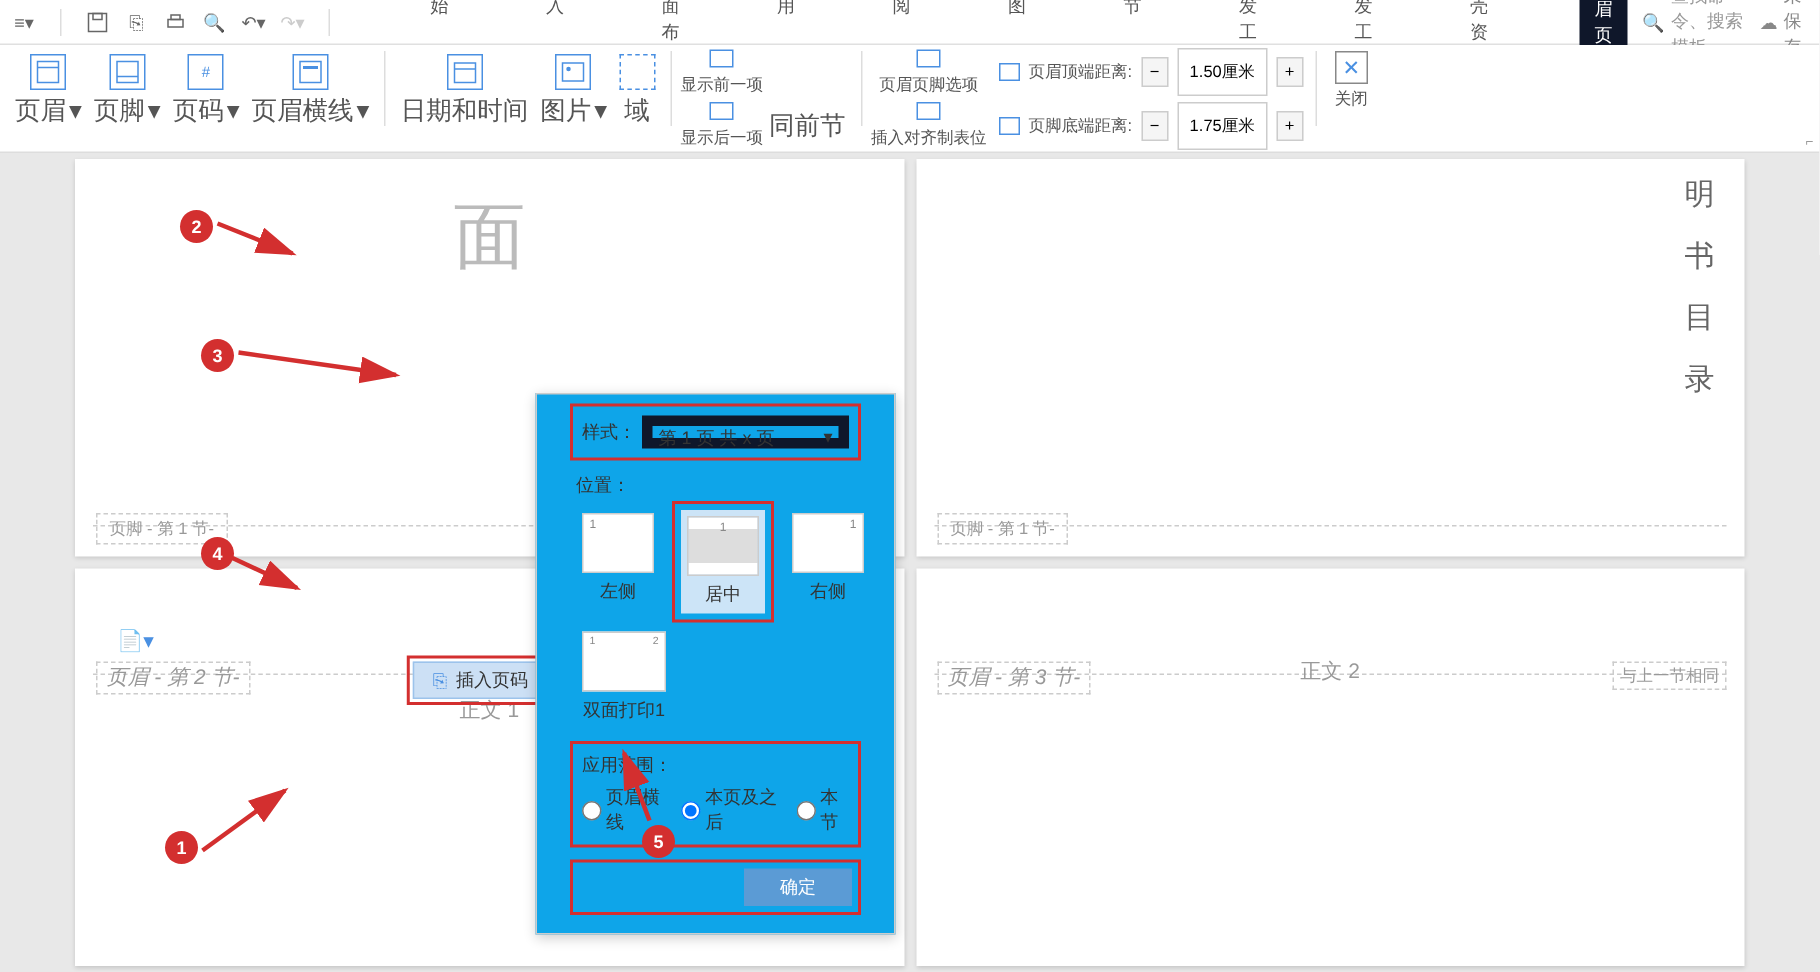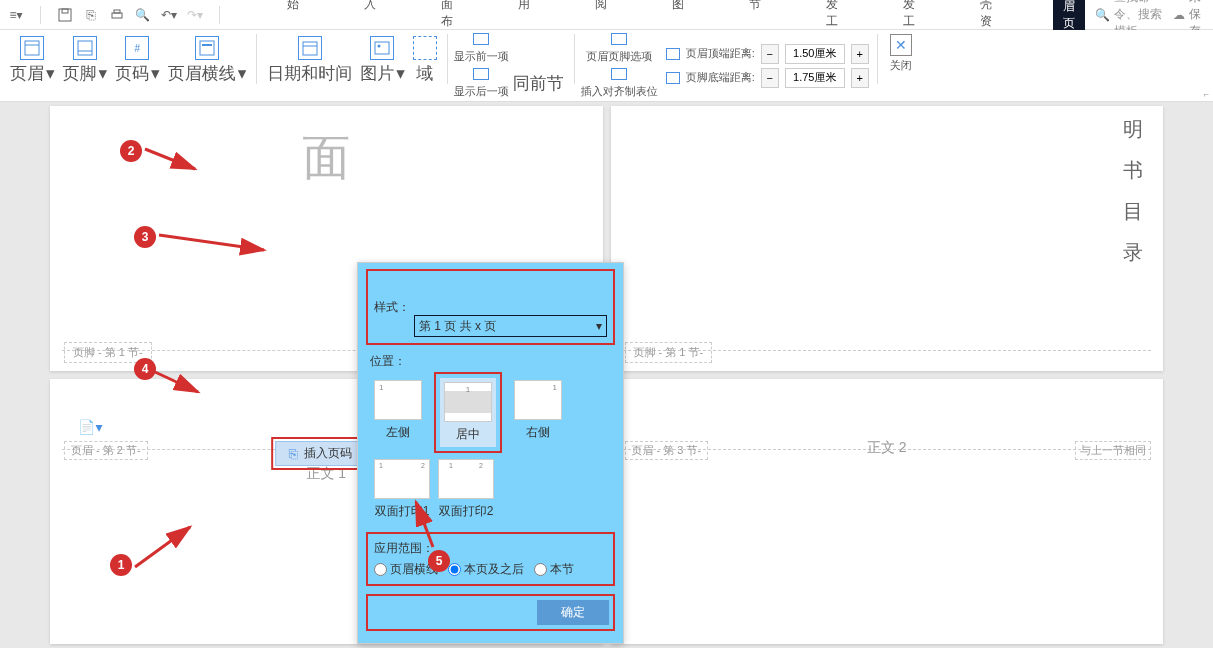--- a/index.html
+++ b/index.html
@@ -19,42 +19,42 @@
 
 .ribbon { height: 72px; background: #fff; border-bottom: 1px solid #ddd; display: flex; padding: 4px 6px; position: relative; }
 .ribbon-btn { display: flex; flex-direction: column; align-items: center; cursor: pointer; padding: 2px 4px; color: #666; font-size: 11px; gap: 2px; }
 .ribbon-btn .icon-box { width: 24px; height: 24px; border: 1px solid #4a90e2; display: flex; align-items: center; justify-content: center; color: #4a90e2; }
 .ribbon-btn .lbl { font-size: 17px; color: #555; display: flex; align-items: center; gap: 2px; }
 .ribbon-row { display: flex; flex-direction: column; gap: 4px; justify-content: center; height: 100%; }
 .ribbon-item-h { display: flex; align-items: center; gap: 4px; color: #555; font-size: 11px; cursor: pointer; flex-direction: column; }
 .ribbon-item-h .ico { width: 16px; height: 12px; border: 1px solid #4a90e2; }
 .dist-group { display: flex; flex-direction: column; gap: 4px; justify-content: center; }
 .dist-row { display: flex; align-items: center; gap: 6px; font-size: 11px; color: #555; }
-.dist-row input { width: 60px; height: 20px; border: 1px solid #ccc; text-align: center; font-size: 11px; }
+.dist-row input { width: 60px; height: 32px; border: 1px solid #ccc; text-align: center; font-size: 11px; }
 .spinner-btn { width: 18px; height: 20px; border: 1px solid #ccc; background: #f5f5f5; cursor: pointer; font-size: 11px; }
 .close-btn { display: flex; flex-direction: column; align-items: center; cursor: pointer; gap: 2px; }
 .close-btn .x-box { width: 22px; height: 22px; border: 1px solid #888; display: flex; align-items: center; justify-content: center; color: #4a90e2; font-size: 14px; }
 .corner { position: absolute; right: 4px; bottom: 2px; font-size: 9px; color: #999; }
 
 
 .doc-area { background: #e8e8e8; height: 546px; display: grid; grid-template-columns: 1fr 1fr; grid-template-rows: 1fr 1fr; gap: 8px; padding: 4px 50px; position: relative; }
 .page { background: #fff; box-shadow: 0 1px 3px rgba(0,0,0,0.15); position: relative; }
 .footer-tag, .header-tag { position: absolute; bottom: 8px; left: 14px; font-size: 11px; color: #999; padding: 2px 8px; }
 .footer-border { position: absolute; bottom: 20px; left: 12px; right: 12px; height: 1px; border-top: 1px dashed #ccc; }
 .header-border { position: absolute; top: 20px; left: 12px; right: 12px; border-bottom: 1px dashed #ccc; }
-.header-tag2 { position: absolute; top: 6px; left: 14px; font-size: 11px; color: #999; }
+.header-tag2 { position: absolute; top: 6px; left: 14px; font-size: 14px; color: #999; font-style: italic; }
 .body-text { position: absolute; top: 10px; font-size: 14px; color: #999; }
 .same-prev { position: absolute; top: 6px; right: 12px; font-size: 11px; color: #999; border: 1px dashed #ccc; padding: 1px 4px; }
 .big-char { position: absolute; top: 20px; left: 50%; transform: translateX(-50%); font-size: 48px; font-family: serif; color: #bbb; }
 .vert-text { position: absolute; top: 10px; right: 20px; display: flex; flex-direction: column; gap: 14px; font-size: 20px; color: #666; }
 
 
-.popup { position: absolute; left: 357px; top: 160px; width: 267px; background: #7dd3fc; border: 1px solid #ccc; box-shadow: 0 2px 8px rgba(0,0,0,0.2); padding: 8px 12px 12px; z-index: 10; }
+.popup { position: absolute; left: 357px; top: 160px; width: 240px; background: #0ea5e9; border: 1px solid #ccc; box-shadow: 0 2px 8px rgba(0,0,0,0.2); padding: 8px 26px 12px; z-index: 10; }
 .style-row { border: 2px solid #d32f2f; margin: -2px -4px 8px; padding: 6px 6px; display: flex; align-items: center; gap: 4px; }
-.style-select { flex: 1; height: 22px; border: 1px solid #0f172a; padding: 0 4px; font-size: 12px; cursor: pointer; display: flex; align-items: center; justify-content: space-between; margin-top: 38px; }
+.style-select { flex: 1; height: 22px; border: 7px solid #0f172a; padding: 0 4px; font-size: 12px; cursor: pointer; display: flex; justify-content: space-between; }
 .pos-label { font-size: 12px; margin: 6px 0; }
 .pos-item { display: flex; flex-direction: column; align-items: center; gap: 4px; cursor: pointer; padding: 4px; }
 .pos-item.sel { background: #cce4f7; }
 .pos-thumb { width: 48px; height: 40px; border: 1px solid #ccc; background: #fff; display: flex; align-items: flex-start; justify-content: center; padding-top: 2px; font-size: 8px; color: #888; position: relative; }
 .pos-thumb.center { background: linear-gradient(to bottom, #fff 20%, #ddd 20%, #ddd 80%, #fff 80%); }
 .pos-thumb .num { position: absolute; top: 2px; }
 .pos-grid-wrap { border: 2px solid #d32f2f; padding: 4px; margin: -4px; display: inline-block; }
 .scope-box { border: 2px solid #d32f2f; margin: 8px -4px 8px; padding: 6px 6px; }
 .radio-row { display: flex; gap: 10px; margin-top: 4px; align-items: center; }
 .radio-row label { display: flex; align-items: center; gap: 3px; font-size: 12px; cursor: pointer; }
@@ -298,27 +298,20 @@
         <span>右侧</span>
       </div>
     </div>
     <div style="display:flex;gap:0;margin-top:6px">
       <div class="pos-item">
         <div class="pos-thumb" style="width:56px">
             <span style="position:absolute;top:2px;left:4px;font-size:7px">1</span>
             <span style="position:absolute;top:2px;right:4px;font-size:7px">2</span>
           </div>
         <span>双面打印1</span>
-      </div>
-      <div class="pos-item">
-        <div class="pos-thumb" style="width:56px">
-            <span style="position:absolute;top:2px;left:10px;font-size:7px">1</span>
-            <span style="position:absolute;top:2px;right:10px;font-size:7px">2</span>
-          </div>
-        <span>双面打印2</span>
       </div>
     </div>
     <div class="scope-box">
       <div>应用范围：</div>
       <div class="radio-row">
         <label>
             <input type="radio" name="scope" style="">
             <span>页眉横线</span>
           </label>
         <label>

